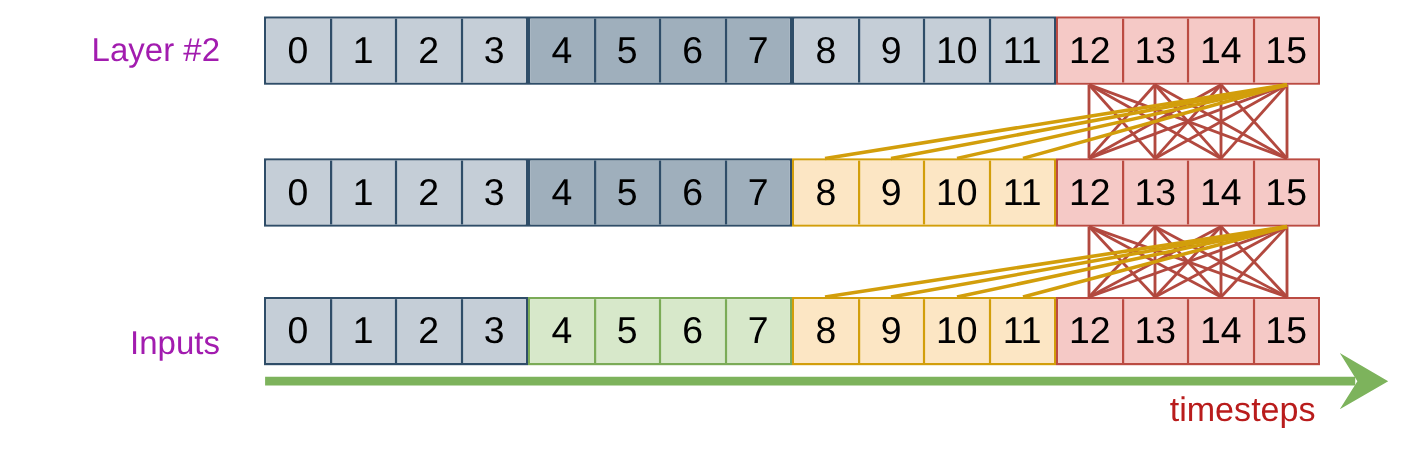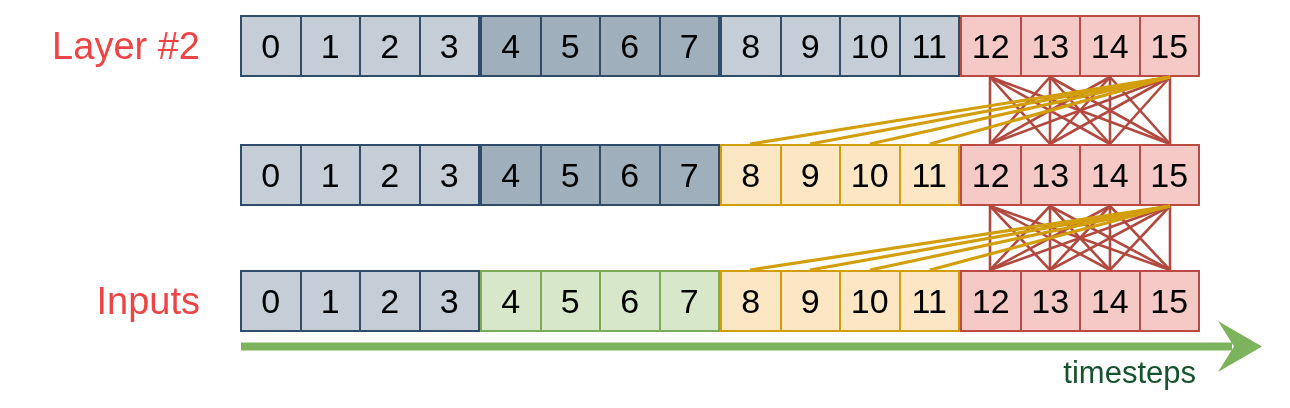--- a/index.html
+++ b/index.html
@@ -15,22 +15,22 @@
     position: relative;
     width: 1290px;
     height: 408px;
     background: #ffffff;
   }
   .row-label {
     position: absolute;
     left: 0;
     width: 200px;
     text-align: right;
-    font-size: 38px;
-    color: #ef4444;
+    font-size: 30px;
+    color: #a21caf;
     line-height: 62px;
     white-space: nowrap;
   }
   .cell-row {
     position: absolute;
     left: 240px;
     width: 960px;
     height: 62px;
     display: flex;
   }
@@ -64,30 +64,30 @@
     pointer-events: none;
     z-index: 5;
   }
   #timesteps-label {
     position: absolute;
     top: 355px;
     left: 896px;
     width: 300px;
     text-align: right;
     font-size: 31px;
-    color: #14532d;
+    color: #b91c1c;
   }
 </style>
 </head>
 <body>
 
 <div id="canvas">
 
   <div class="row-label" style="top:15px">Layer #2</div>
-  <div class="row-label" style="top:270px">Inputs</div>
+  <div class="row-label" style="top:282px">Inputs</div>
 
   <div class="cell-row" id="row-layer2" style="top:15px">
       <div class="seg" style="border-color: rgb(47, 77, 104);">
         <div class="cell" style="background: rgb(197, 206, 215); border-left-color: rgb(47, 77, 104);">0</div>
         <div class="cell inner" style="background: rgb(197, 206, 215); border-left-color: rgb(47, 77, 104);">1</div>
         <div class="cell inner" style="background: rgb(197, 206, 215); border-left-color: rgb(47, 77, 104);">2</div>
         <div class="cell inner" style="background: rgb(197, 206, 215); border-left-color: rgb(47, 77, 104);">3</div>
       </div>
       <div class="seg" style="border-color: rgb(47, 77, 104);">
         <div class="cell" style="background: rgb(159, 175, 188); border-left-color: rgb(47, 77, 104);">4</div>

